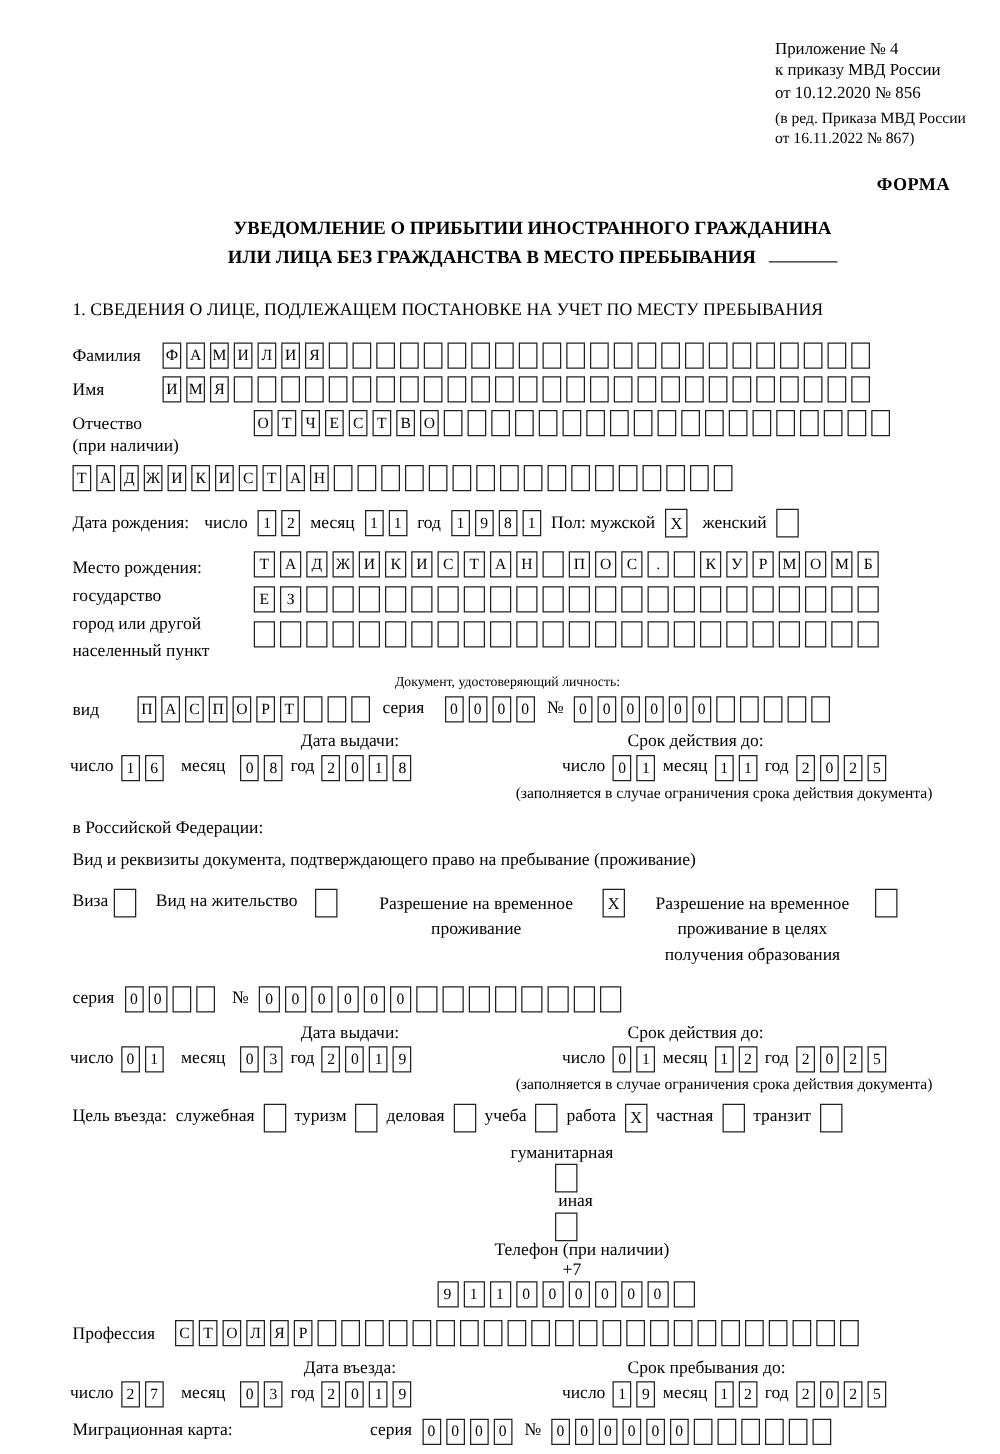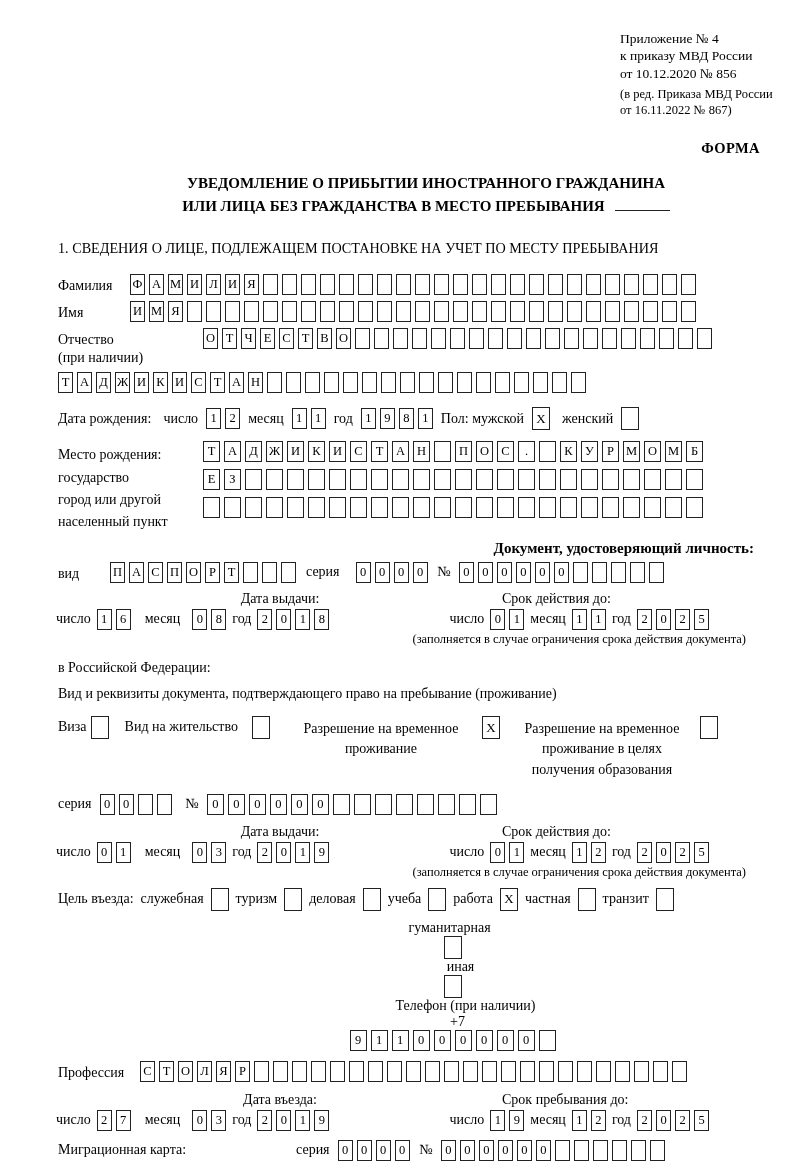--- a/index.html
+++ b/index.html
@@ -315,21 +315,21 @@
           <span class="cell"></span>
           <span class="cell"></span>
           <span class="cell"></span>
           <span class="cell"></span>
           <span class="cell"></span>
           <span class="cell"></span>
         </div>
     </div>
   </div>
 
-  <div style="text-align:right; font-weight:bold; font-size:15px; margin:0 40px 5px 0;">Документ, удостоверяющий личность:</div>
+  <div style="text-align:center; font-weight:normal; font-size:11px; margin:0 40px 5px 0;">Документ, удостоверяющий личность:</div>
 
   <div class="inline" style="margin-bottom:8px;">
     <span class="lbl" style="width:52px;">вид</span>
     <span class="strip">
         <span class="cell">П</span>
         <span class="cell">А</span>
         <span class="cell">С</span>
         <span class="cell">П</span>
         <span class="cell">О</span>
         <span class="cell">Р</span>

